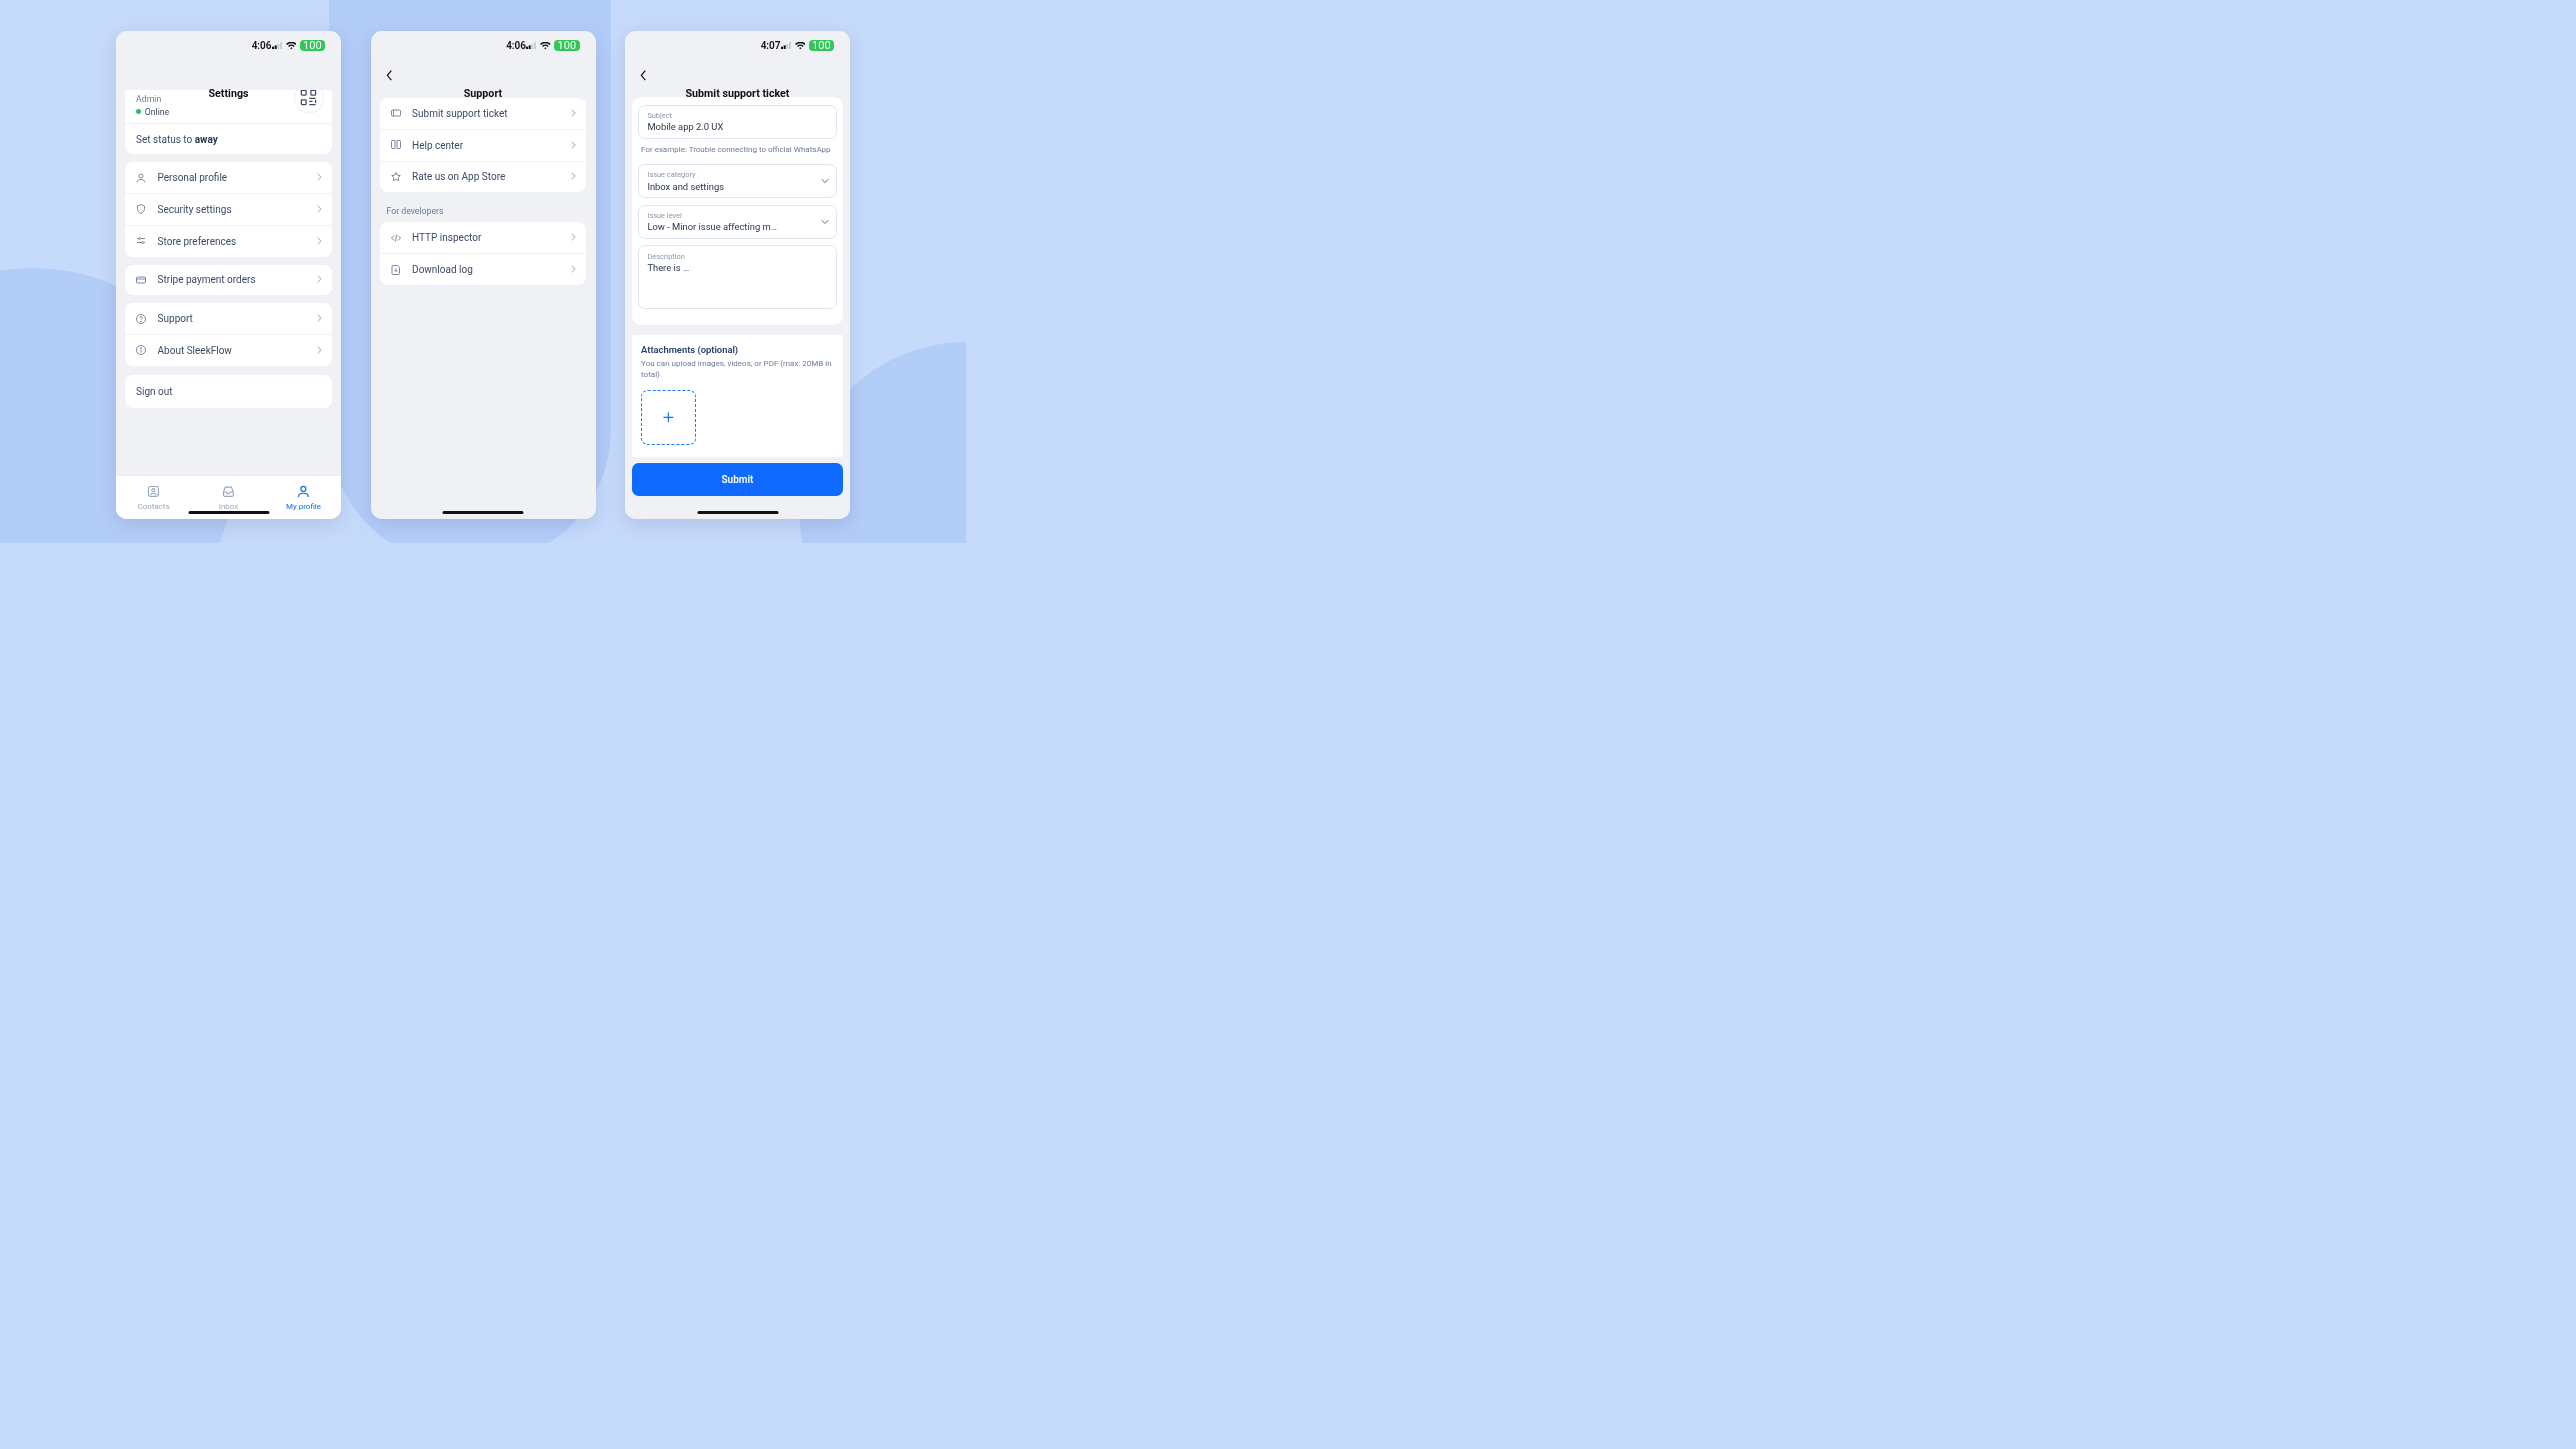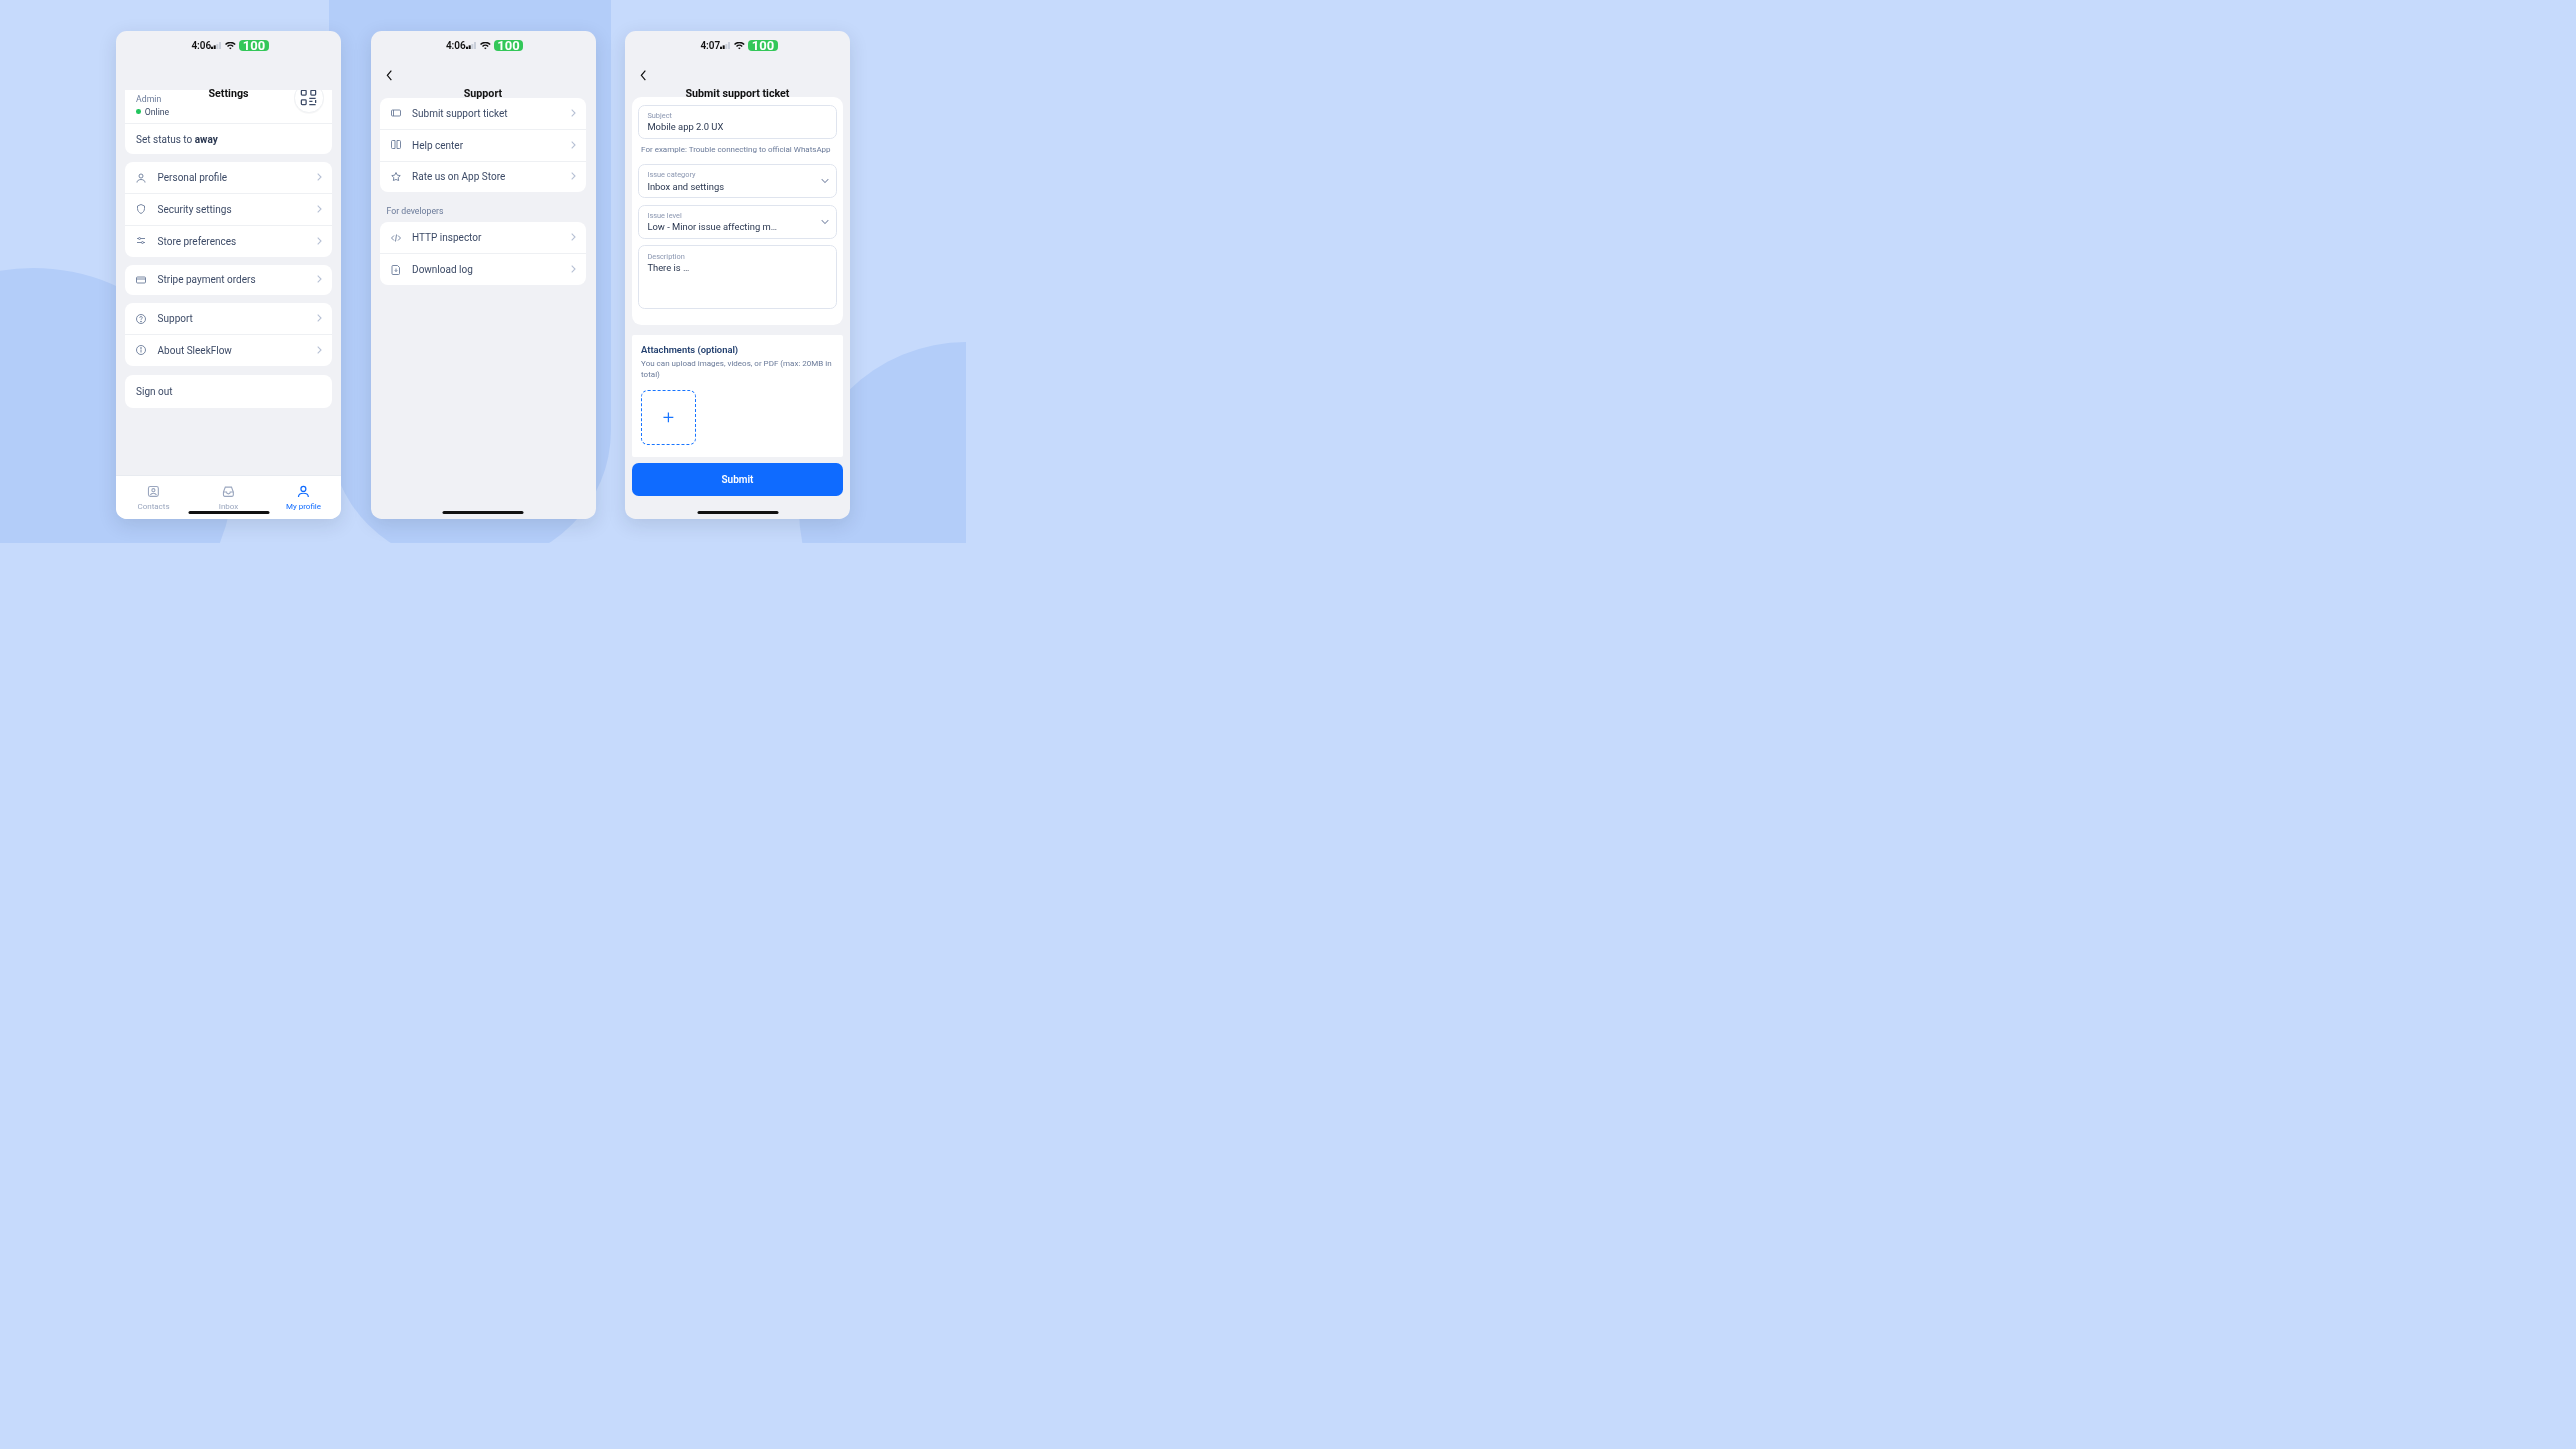--- a/index.html
+++ b/index.html
@@ -59,33 +59,33 @@
     box-shadow: 0 5.4px 19px rgba(20,30,50,0.12);
     display: flex;
     flex-direction: column;
     position: relative;
   }
   
   .status-bar {
     height: 29.5px;
     display: flex;
     align-items: center;
-    justify-content: center;
+    justify-content: flex-end;
     padding: 0 16px 0 19px;
     font-size: 10px;
     font-weight: 600;
     color: #111;
   }
   .status-right { display: flex; align-items: center; gap: 3.4px; }
   .signal-icon, .wifi-icon { display:inline-flex; }
   .battery {
     background:#33c759;
     color:#fff;
-    font-size:13px;
-    font-weight:700;
+    font-size:11px;
+    font-weight:400;
     border-radius:4px;
     padding:0.7px 3.4px;
     line-height:9.4px;
   }
   
   .title-bar {
     height: 29.5px;
     display: flex;
     align-items: center;
     justify-content: center;

